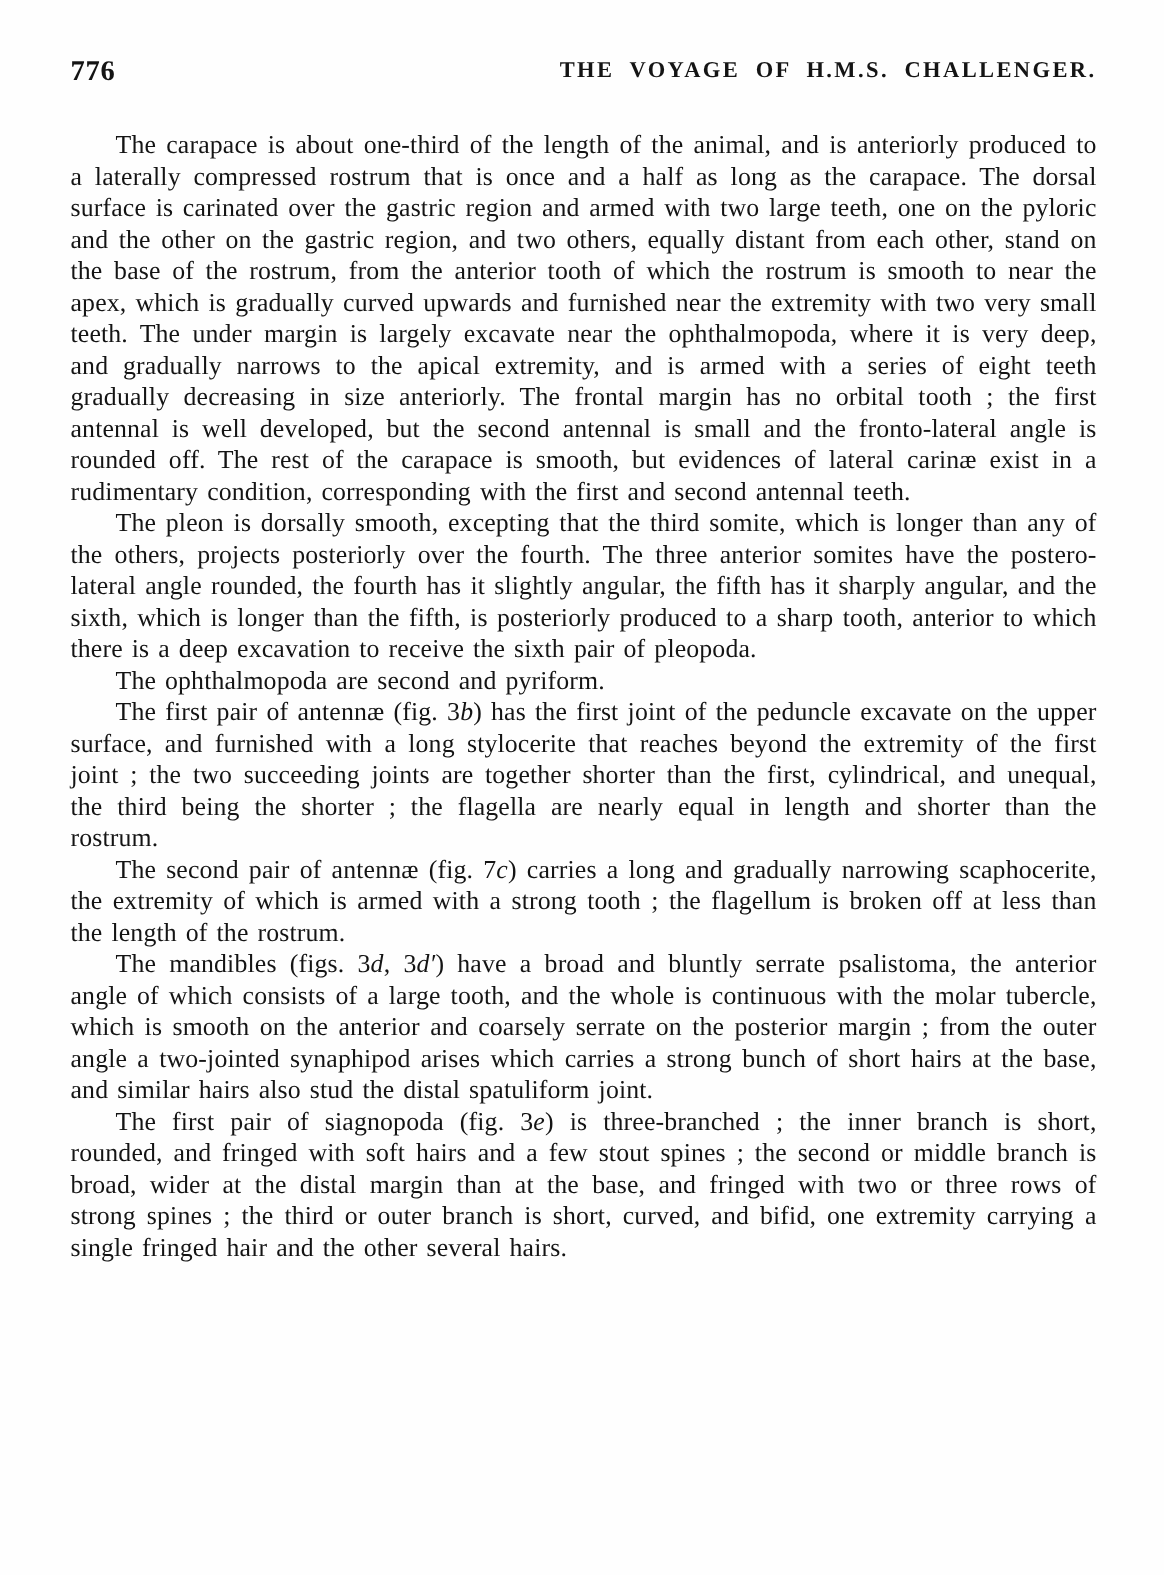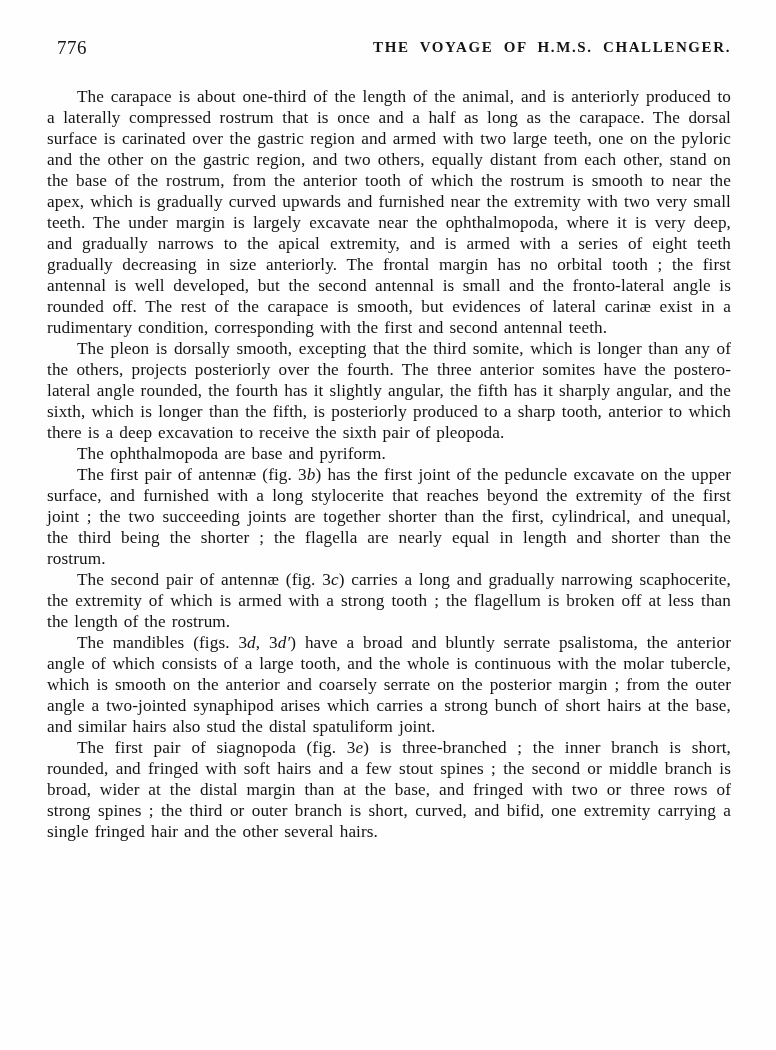--- a/index.html
+++ b/index.html
@@ -19,24 +19,24 @@
     font-family: "Liberation Serif", "DejaVu Serif", serif;
     overflow: hidden;
   }
   .running-head {
     position: relative;
     height: 26px;
     margin-bottom: 24px;
   }
   .pagenum {
     position: absolute;
-    left: 10px;
+    left: 0;
     top: 1px;
     font-size: 19px;
-    font-weight: 400;
+    font-weight: 700;
     letter-spacing: 0.5px;
   }
   .running-title {
     display: block;
     text-align: right;
     font-size: 15px;
     font-weight: 700;
     letter-spacing: 1.6px;
     word-spacing: 5px;
     padding-top: 3px;
@@ -58,19 +58,19 @@
 <body>
 
 <div class="page">
   <header class="running-head">
     <span class="pagenum">776</span>
     <span class="running-title">THE VOYAGE OF H.M.S. CHALLENGER.</span>
   </header>
   <main class="text-block" id="paragraphs">
       <p><span>The carapace is about one-third of the length of the animal, and is anteriorly produced to a laterally compressed rostrum that is once and a half as long as the carapace.  The dorsal surface is carinated over the gastric region and armed with two large teeth, one on the pyloric and the other on the gastric region, and two others, equally distant from each other, stand on the base of the rostrum, from the anterior tooth of which the rostrum is smooth to near the apex, which is gradually curved upwards and furnished near the extremity with two very small teeth.  The under margin is largely excavate near the ophthalmopoda, where it is very deep, and gradually narrows to the apical extremity, and is armed with a series of eight teeth gradually decreasing in size anteriorly.  The frontal margin has no orbital tooth ; the first antennal is well developed, but the second antennal is small and the fronto-lateral angle is rounded off.  The rest of the carapace is smooth, but evidences of lateral carinæ exist in a rudimentary condition, corresponding with the first and second antennal teeth.</span></p>
       <p><span>The pleon is dorsally smooth, excepting that the third somite, which is longer than any of the others, projects posteriorly over the fourth.  The three anterior somites have the postero-lateral angle rounded, the fourth has it slightly angular, the fifth has it sharply angular, and the sixth, which is longer than the fifth, is posteriorly produced to a sharp tooth, anterior to which there is a deep excavation to receive the sixth pair of pleopoda.</span></p>
-      <p><span>The ophthalmopoda are base and pyriform.</span></p>
+      <p><span>The ophthalmopoda are second and pyriform.</span></p>
       <p><span>The first pair of antennæ (fig. 3</span><i>b</i><span>) has the first joint of the peduncle excavate on the upper surface, and furnished with a long stylocerite that reaches beyond the extremity of the first joint ; the two succeeding joints are together shorter than the first, cylindrical, and unequal, the third being the shorter ; the flagella are nearly equal in length and shorter than the rostrum.</span></p>
-      <p><span>The second pair of antennæ (fig. 3</span><i>c</i><span>) carries a long and gradually narrowing scaphocerite, the extremity of which is armed with a strong tooth ; the flagellum is broken off at less than the length of the rostrum.</span></p>
+      <p><span>The second pair of antennæ (fig. 7</span><i>c</i><span>) carries a long and gradually narrowing scaphocerite, the extremity of which is armed with a strong tooth ; the flagellum is broken off at less than the length of the rostrum.</span></p>
       <p><span>The mandibles (figs. 3</span><i>d</i><span>, 3</span><i>d′</i><span>) have a broad and bluntly serrate psalistoma, the anterior angle of which consists of a large tooth, and the whole is continuous with the molar tubercle, which is smooth on the anterior and coarsely serrate on the posterior margin ; from the outer angle a two-jointed synaphipod arises which carries a strong bunch of short hairs at the base, and similar hairs also stud the distal spatuliform joint.</span></p>
       <p><span>The first pair of siagnopoda (fig. 3</span><i>e</i><span>) is three-branched ; the inner branch is short, rounded, and fringed with soft hairs and a few stout spines ; the second or middle branch is broad, wider at the distal margin than at the base, and fringed with two or three rows of strong spines ; the third or outer branch is short, curved, and bifid, one extremity carrying a single fringed hair and the other several hairs.</span></p>
     </main>
 </div>
 
 </body></html>

